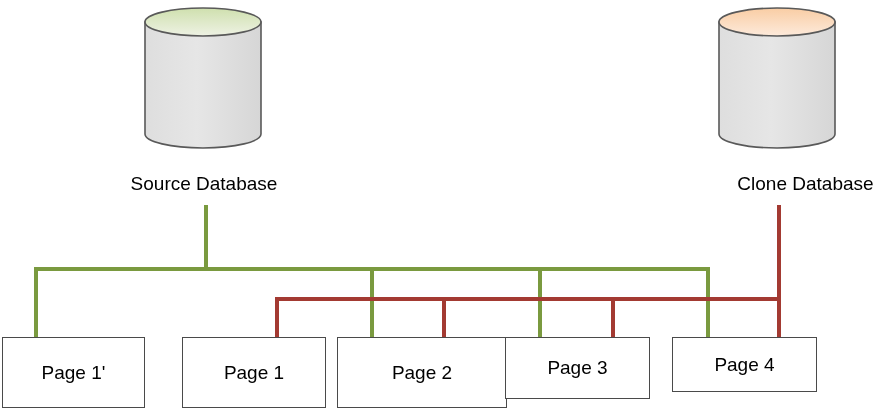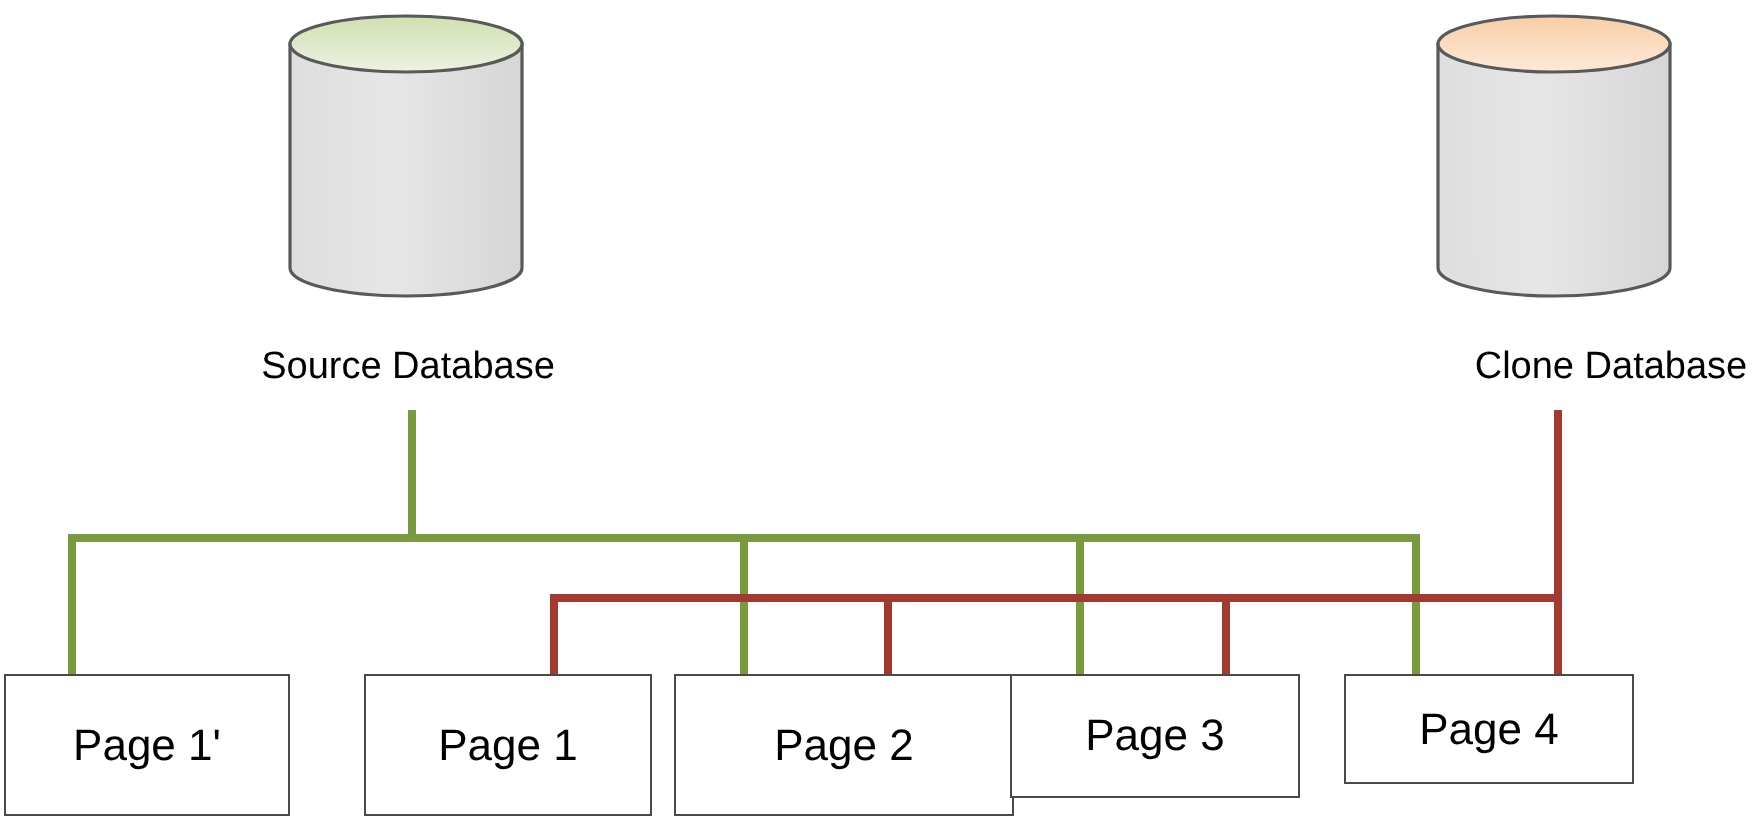--- a/index.html
+++ b/index.html
@@ -7,21 +7,21 @@
        font-family:"Liberation Sans","DejaVu Sans",sans-serif;}
   #stage{position:relative;width:878px;height:410px;background:#fff;}
 
   .cyl{position:absolute;}
   .cyl-label{position:absolute;font-size:19px;color:#000;white-space:nowrap;
              text-align:center;line-height:24px;}
 
   .pagebox{position:absolute;background:#ffffff;border:1.5px solid #4a4a4a;
            box-sizing:border-box;display:flex;align-items:center;
            justify-content:center;}
-  .pagebox span{font-size:22px;color:#000;line-height:22px;}
+  .pagebox span{font-size:19px;color:#000;line-height:22px;}
 
   svg.links{position:absolute;left:0;top:0;width:878px;height:410px;
             pointer-events:none;}
 </style>
 </head>
 <body>
 
 <div id="stage">
 
   <div class="cyl" style="left:143px;top:6px;width:120px;height:144px;">

